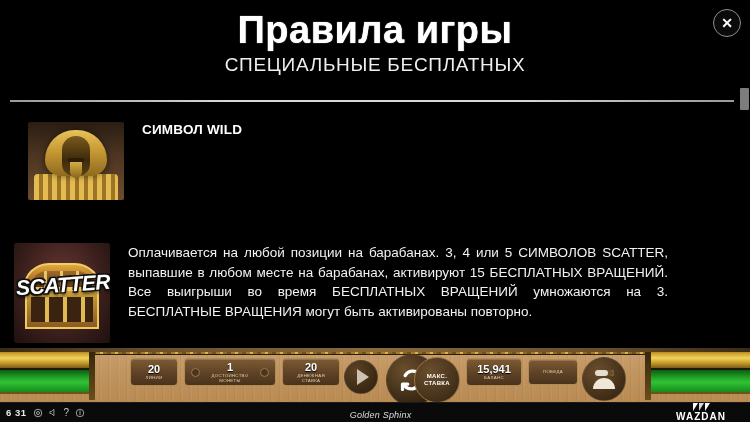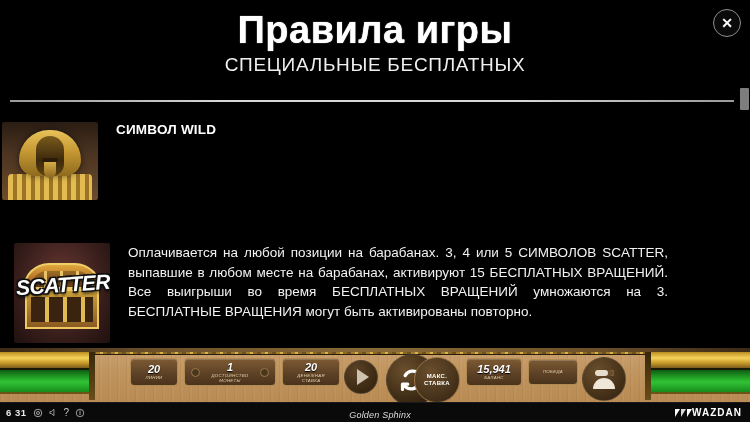--- a/index.html
+++ b/index.html
@@ -67,21 +67,20 @@
     position:absolute; left:0; top:358px; width:750px; height:44px;
   }
   .ctl-box{
     position:absolute; top:0px; height:28px;
     background: linear-gradient(180deg,#7d5a33 0%,#5e4226 55%,#4a331c 100%);
     border:1px solid #b08b52;
     border-radius:4px;
     display:flex; flex-direction:column; align-items:center; justify-content:center;
     color:#f0e2c6;
     box-shadow: inset 0 1px 0 rgba(255,255,255,.18);
-    font-style: italic;
   }
   .ctl-val{ font-size:11px; font-weight:bold; line-height:11px; color:#fff;
             text-shadow:0 1px 1px #000; }
   .ctl-lbl{ font-size:4.4px; letter-spacing:.3px; line-height:6px; color:#e2cfa8;
             text-transform:uppercase; text-align:center; }
   .ctl-lbl.two{ line-height:5px; }
 
   #lines-box{ left:130px; width:48px; }
   #coin-box{ left:184px; width:92px; }
   #bet-box{ left:282px; width:58px; }
@@ -152,21 +151,21 @@
     line-height:26px; font-weight:400;
   }
   .divider{
     position:absolute; left:10px; right:16px; top:100px; height:2px;
     background: linear-gradient(90deg,#9a9a9a,#d8d8d8 30%,#d8d8d8 70%,#9a9a9a);
   }
 
   .content{ position:absolute; left:0; top:112px; right:14px; bottom:0; }
 
   .entry{ position:absolute; display:flex; }
-  #entry-wild{ left:2px; top:10px; }
+  #entry-wild{ left:28px; top:10px; }
   #entry-scatter{ left:14px; top:131px; }
 
   .sym{
     width:96px; height:78px; flex:0 0 96px; margin-right:18px;
     border-radius:2px; overflow:hidden; position:relative;
   }
   #entry-scatter .sym{ height:100px; }
 
   
   .sym-wild{
@@ -275,21 +274,21 @@
     position:absolute; left:0; bottom:0; width:750px; height:20px;
     background:#0a0a0a;
     display:flex; align-items:center;
     border-top:1px solid #1a1a1a;
   }
   .sb-left{ display:flex; align-items:center; gap:6px; padding-left:6px; }
   .sb-time{ color:#e9e9e9; font-size:9.5px; font-weight:bold; letter-spacing:.5px; }
   .sb-icon{ color:#c8c8c8; font-size:10px; line-height:10px; display:flex; align-items:center;}
   .sb-center{ flex:1; text-align:center;font-style:italic; }
   .sb-game{ color:#dcdcdc; font-size:9px; letter-spacing:.2px; }
-  .sb-right{ display:flex; align-items:center; padding-right:8px; }
+  .sb-right{ display:flex; align-items:center; padding-right:24px;flex-direction:column; }
   .wazdan-mark{ display:flex; align-items:center; gap:1px; }
   .wz-tri{
     width:0;height:0;border-left:5px solid #fff;
     border-top:0 solid transparent;border-bottom:8px solid transparent;
   }
   .wz-tri.b{ border-left-color:#d9d9d9; }
   .sb-brand{ color:#fff; font-size:10px; font-weight:bold; letter-spacing:1px; }
 </style>
 </head>
 <body>

